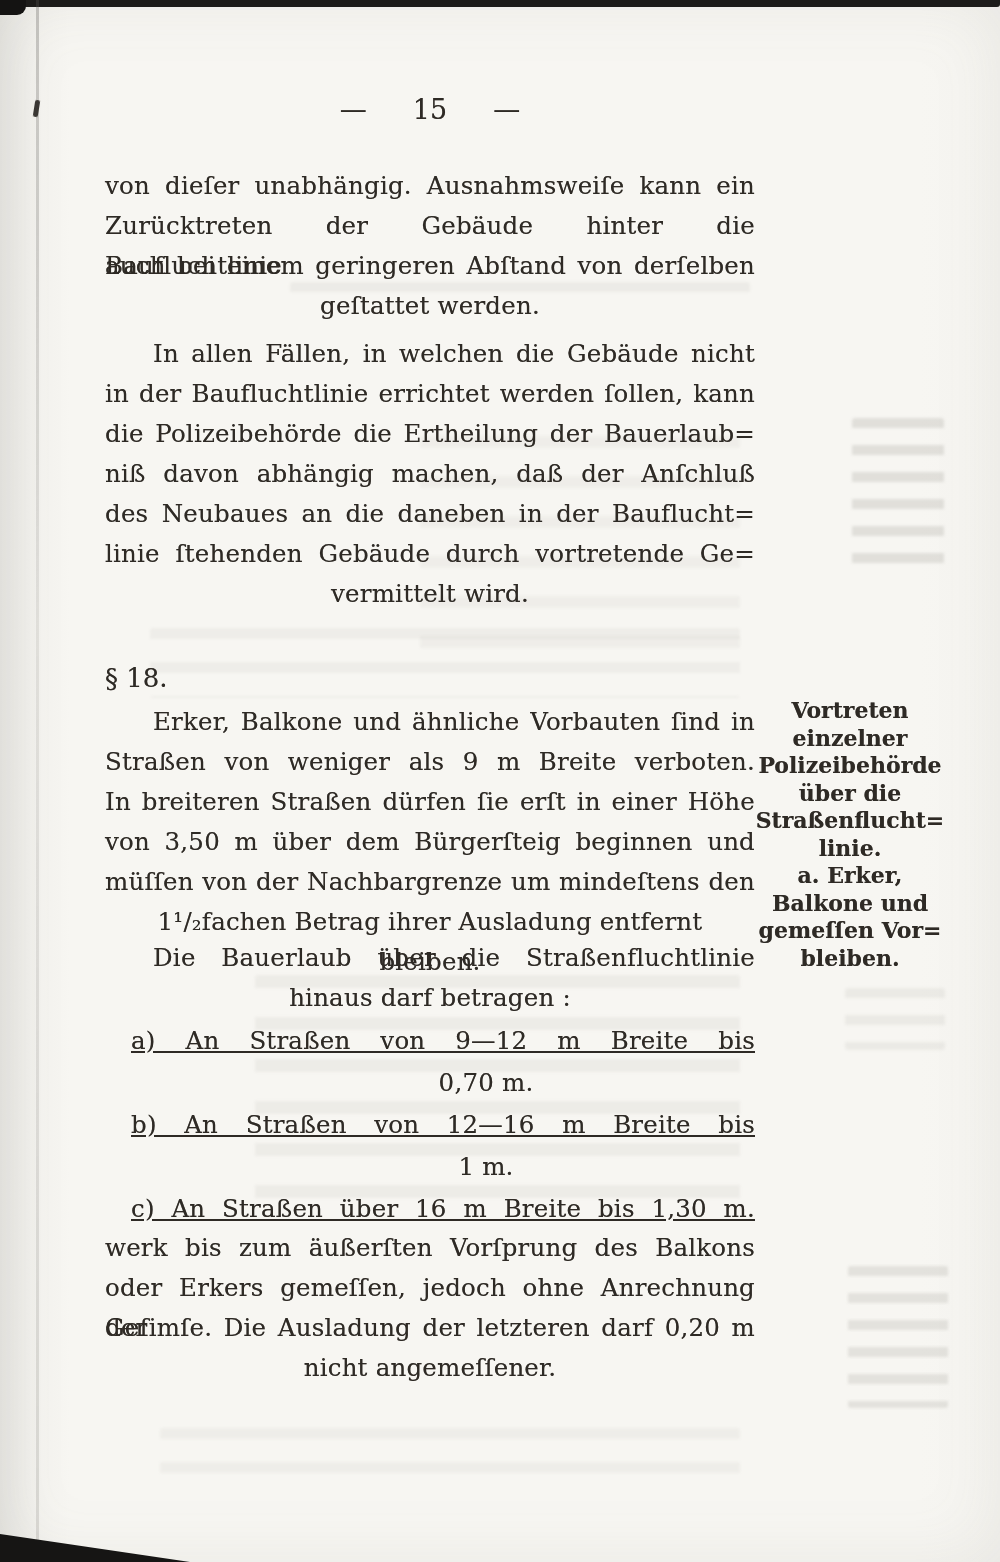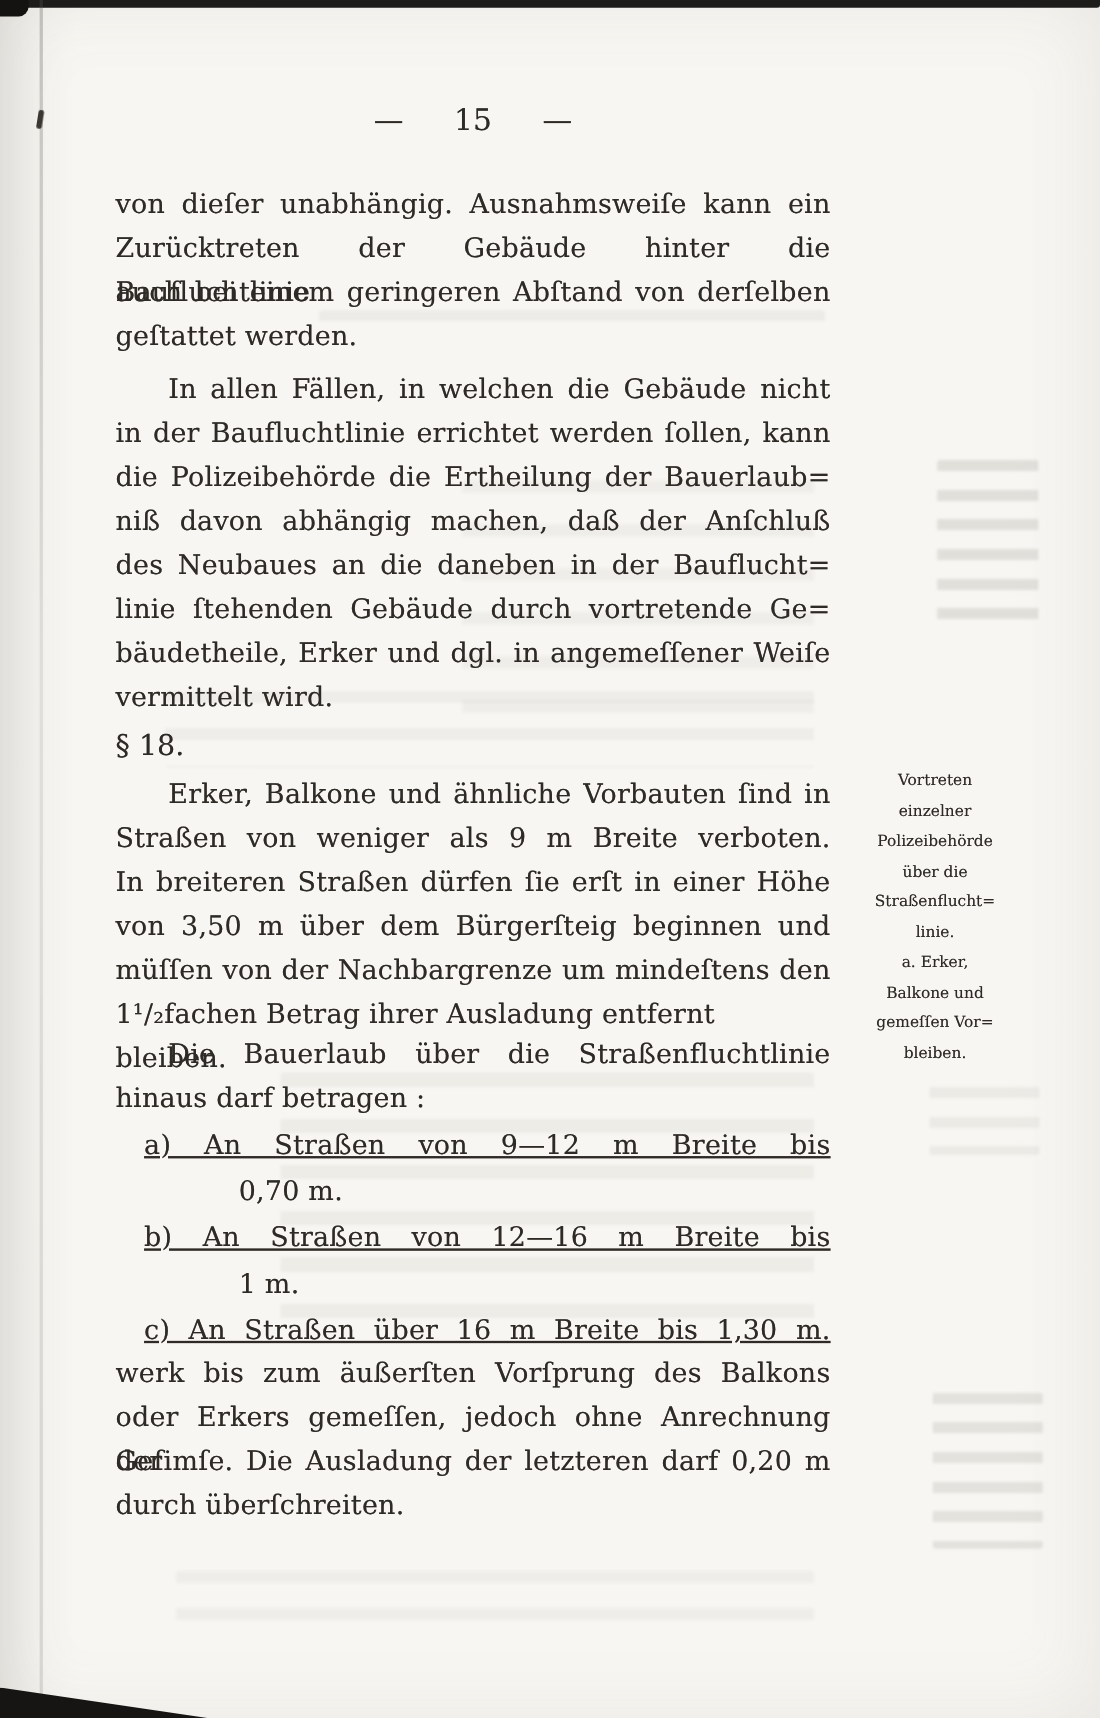--- a/index.html
+++ b/index.html
@@ -47,38 +47,38 @@
   
   .header { position:absolute; top:94px; left:105px; width:650px;
     display:flex; justify-content:center; align-items:baseline; gap:46px;
     font-size:27px; }
 
   
   .para { position:absolute; left:105px; width:650px; }
   .line { font-size:24.5px; line-height:40px; height:40px;
     text-align:justify; text-align-last:justify; letter-spacing:.2px;
     white-space:normal; overflow:visible; }
-  .line.end { text-align:left; text-align-last:auto; }
+  .line.end { text-align:center; text-align-last:auto; }
   .ind  { text-indent:48px; }
 
   .p1 { top:166px; }
   .p2 { top:334px; }
   .heading { position:absolute; left:105px; top:658px; width:650px; height:40px;
     line-height:40px; text-align:left; font-size:26px; }
   .p3 { top:702px; }
   .p4 { top:938px; }
   .list { top:1020px; }
   .list .line { line-height:42px; height:42px; }
   .li1 { padding-left:26px;text-decoration:underline; }
   .li2 { padding-left:112px; }
   .p5 { top:1228px; }
 
   
   .margin-note { position:absolute; left:748px; top:697px; width:204px;
-    text-align:center; font-size:14px; line-height:27.5px; }
+    text-align:center; font-size:22px; line-height:27.5px;font-weight:bold; }
 </style>
 </head>
 <body>
 
 <div class="page">
 
   <div class="top-edge"></div>
   <div class="top-corner"></div>
   <div class="crease"></div>
   <div class="crease-speck"></div>
@@ -106,21 +106,20 @@
     <div class="line end">geſtattet werden.</div>
   </div>
 
   <div class="para p2">
     <div class="line ind">In allen Fällen, in welchen die Gebäude nicht</div>
     <div class="line">in der Baufluchtlinie errichtet werden ſollen, kann</div>
     <div class="line">die Polizeibehörde die Ertheilung der Bauerlaub=</div>
     <div class="line">niß davon abhängig machen, daß der Anſchluß</div>
     <div class="line">des Neubaues an die daneben in der Bauflucht=</div>
     <div class="line">linie ſtehenden Gebäude durch vortretende Ge=</div>
-    <div class="line">bäudetheile, Erker und dgl. in angemeſſener Weiſe</div>
     <div class="line end">vermittelt wird.</div>
   </div>
 
   <div class="heading">§ 18.</div>
 
   <div class="para p3">
     <div class="line ind">Erker, Balkone und ähnliche Vorbauten ſind in</div>
     <div class="line">Straßen von weniger als 9 m Breite verboten.</div>
     <div class="line">In breiteren Straßen dürfen ſie erſt in einer Höhe</div>
     <div class="line">von 3,50 m über dem Bürgerſteig beginnen und</div>
@@ -138,21 +137,21 @@
     <div class="line end li2">0,70 m.</div>
     <div class="line li1">b) An Straßen von 12—16 m Breite bis</div>
     <div class="line end li2">1 m.</div>
     <div class="line li1">c) An Straßen über 16 m Breite bis 1,30 m.</div>
   </div>
 
   <div class="para p5">
     <div class="line">werk bis zum äußerſten Vorſprung des Balkons</div>
     <div class="line">oder Erkers gemeſſen, jedoch ohne Anrechnung der</div>
     <div class="line">Geſimſe. Die Ausladung der letzteren darf 0,20 m</div>
-    <div class="line end">durch überſchreiten.</div>
+    <div class="line end">nicht angemeſſener.</div>
   </div>
 
   <div class="margin-note">
     <div>Vortreten</div>
     <div>einzelner</div>
     <div>Polizeibehörde</div>
     <div>über die</div>
     <div>Straßenflucht=</div>
     <div>linie.</div>
     <div>a. Erker,</div>

